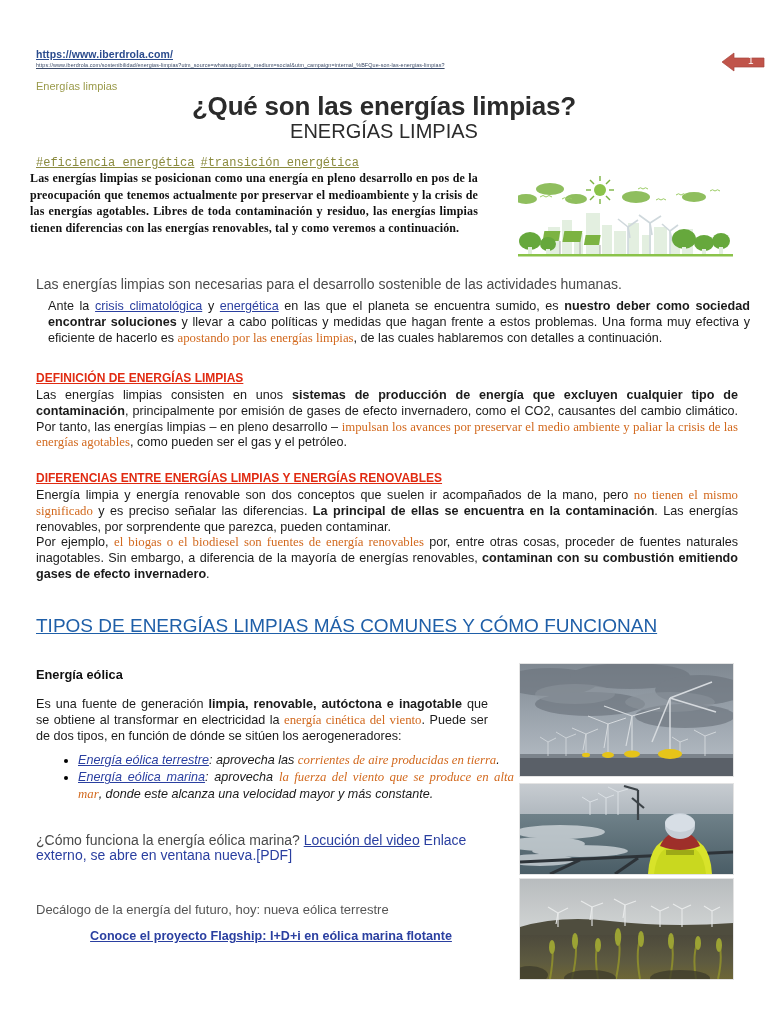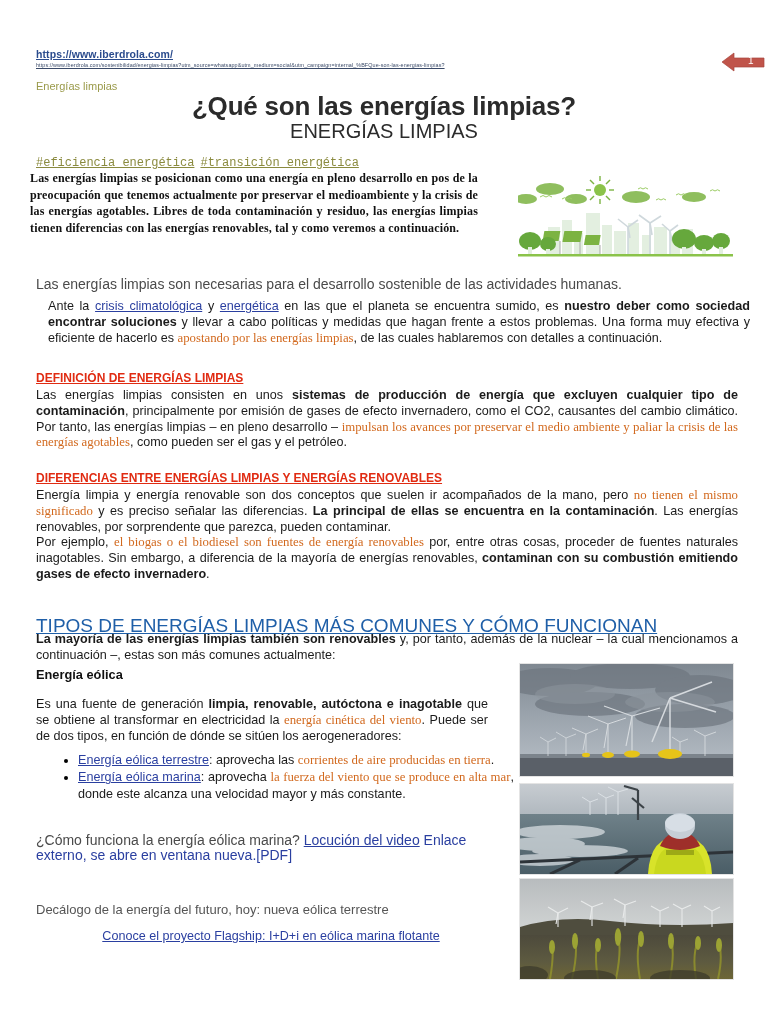--- a/index.html
+++ b/index.html
@@ -210,39 +210,39 @@
     margin: 0;
     padding: 0 0 0 26px;
     width: 436px;
     list-style: disc;
     font-family: "Liberation Sans", sans-serif;
     font-size: 12.6px;
     line-height: 16.4px;
     color: #1b1b1b;
     text-align: justify;
   }
-  ul.bullets li { margin: 0 0 1px 0; }
+  ul.bullets li { margin: 0 0 1px 0; font-style: italic; }
   ul.bullets li::marker { color: #000; }
 
   
   .photo {
     position: absolute;
     overflow: hidden;
     background: #ccc;
     border: 1px solid #e4e4e4;
   }
 
   .centered-link {
     position: absolute;
     left: 36px;
     width: 470px;
     text-align: center;
     font-family: "Liberation Sans", sans-serif;
     font-size: 12.6px;
-    font-weight: normal;
+    font-weight: bold;
   }
   .centered-link a, .centered-link span.l {
     color: #2a3fa0;
     text-decoration: underline;
   }
 </style>
 </head>
 <body>
 
 <div class="page">
@@ -374,23 +374,20 @@
 
   <div class="h-red" style="top:471px">DIFERENCIAS ENTRE ENERGÍAS LIMPIAS Y ENERGÍAS RENOVABLES </div>
   <div class="body-text" style="left:36px;top:535px;width:702px">
     <span>Por ejemplo, </span><span class="orange">el biogas o el biodiesel son fuentes de energía renovables</span><span> por, entre otras cosas, proceder de fuentes naturales inagotables. Sin embargo, a diferencia de la mayoría de energías renovables, </span><b>contaminan con su combustión emitiendo gases de efecto invernadero</b><span>.</span>
   </div>
   <div class="body-text" style="left:36px;top:488px;width:702px">
     <span>Energía limpia y energía renovable son dos conceptos que suelen ir acompañados de la mano, pero </span><span class="orange">no tienen el mismo significado</span><span> y es preciso señalar las diferencias. </span><b>La principal de ellas se encuentra en la contaminación</b><span>. Las energías renovables, por sorprendente que parezca, pueden contaminar.</span>
   </div>
 
   <div class="h-blue" style="top:615px">TIPOS DE ENERGÍAS LIMPIAS MÁS COMUNES Y CÓMO FUNCIONAN </div>
-  <div class="body-text" style="left:36px;top:632px;width:702px">
-    <b>La mayoría de las energías limpias también son renovables</b><span> y, por tanto, además de la nuclear – la cual mencionamos a continuación –, estas son más comunes actualmente:</span>
-  </div>
 
   <div class="h-sub" style="top:667px">Energía eólica</div>
   <div class="body-text" style="left:36px;top:697px;width:452px">
     <span>Es una fuente de generación </span><b>limpia, renovable, autóctona e inagotable</b><span> que se obtiene al transformar en electricidad la </span><span class="orange">energía cinética del viento</span><span>. Puede ser de dos tipos, en función de dónde se sitúen los aerogeneradores:</span>
   </div>
 
   <ul class="bullets" style="top:752px">
     <li>
       <a class="lnk" href="#">Energía eólica terrestre</a><span>: aprovecha las </span><span class="orange">corrientes de aire producidas en tierra</span><span>.</span>
     </li>

